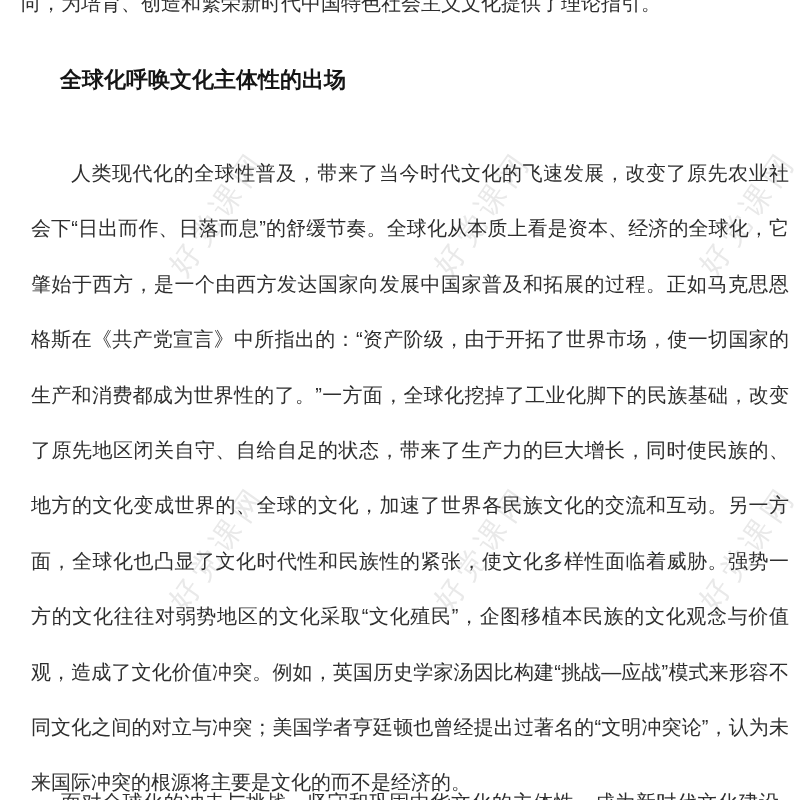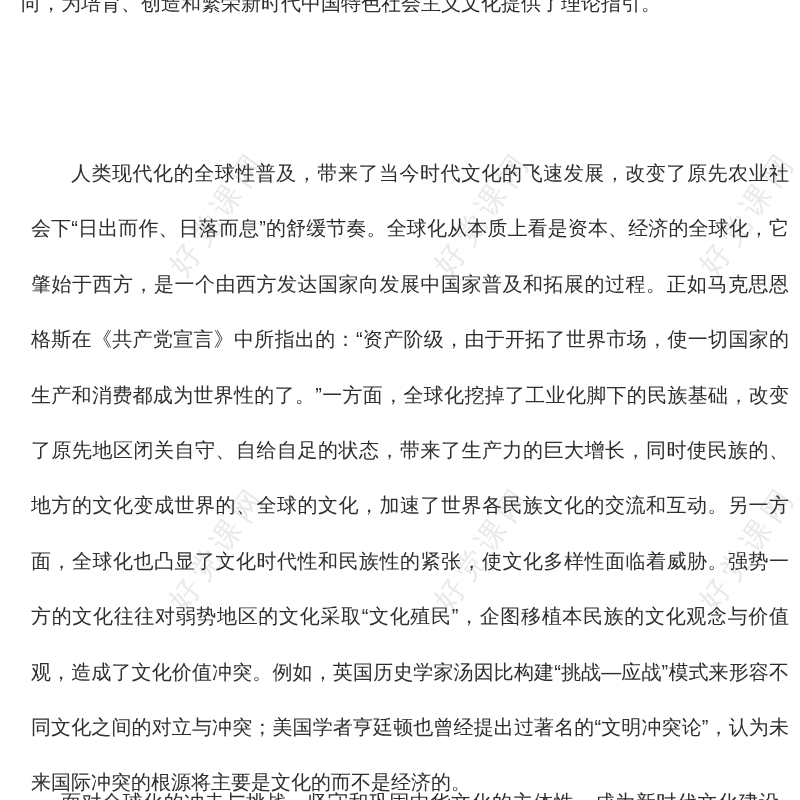--- a/index.html
+++ b/index.html
@@ -72,18 +72,19 @@
     <span class="wm">好党课网</span>
     <span class="wm">好党课网</span>
     <span class="wm">好党课网</span>
     <span class="wm">好党课网</span>
     <span class="wm">好党课网</span>
 
   </div>
 
   <p class="clipped-top">向，为培育、创造和繁荣新时代中国特色社会主义文化提供了理论指引。</p>
 
+  <h2 class="heading">全球化呼唤文化主体性的出场</h2>
 
   <p class="body-para">人类现代化的全球性普及，带来了当今时代文化的飞速发展，改变了原先农业社会下“日出而作、日落而息”的舒缓节奏。全球化从本质上看是资本、经济的全球化，它肇始于西方，是一个由西方发达国家向发展中国家普及和拓展的过程。正如马克思恩格斯在《共产党宣言》中所指出的：“资产阶级，由于开拓了世界市场，使一切国家的生产和消费都成为世界性的了。”一方面，全球化挖掉了工业化脚下的民族基础，改变了原先地区闭关自守、自给自足的状态，带来了生产力的巨大增长，同时使民族的、地方的文化变成世界的、全球的文化，加速了世界各民族文化的交流和互动。另一方面，全球化也凸显了文化时代性和民族性的紧张，使文化多样性面临着威胁。强势一方的文化往往对弱势地区的文化采取“文化殖民”，企图移植本民族的文化观念与价值观，造成了文化价值冲突。例如，英国历史学家汤因比构建“挑战—应战”模式来形容不同文化之间的对立与冲突；美国学者亨廷顿也曾经提出过著名的“文明冲突论”，认为未来国际冲突的根源将主要是文化的而不是经济的。</p>
 
   <p class="clipped-bottom">面对全球化的冲击与挑战，坚守和巩固中华文化的主体性，成为新时代文化建设的重大课题</p>
 
 </div>
 
 </body></html>

